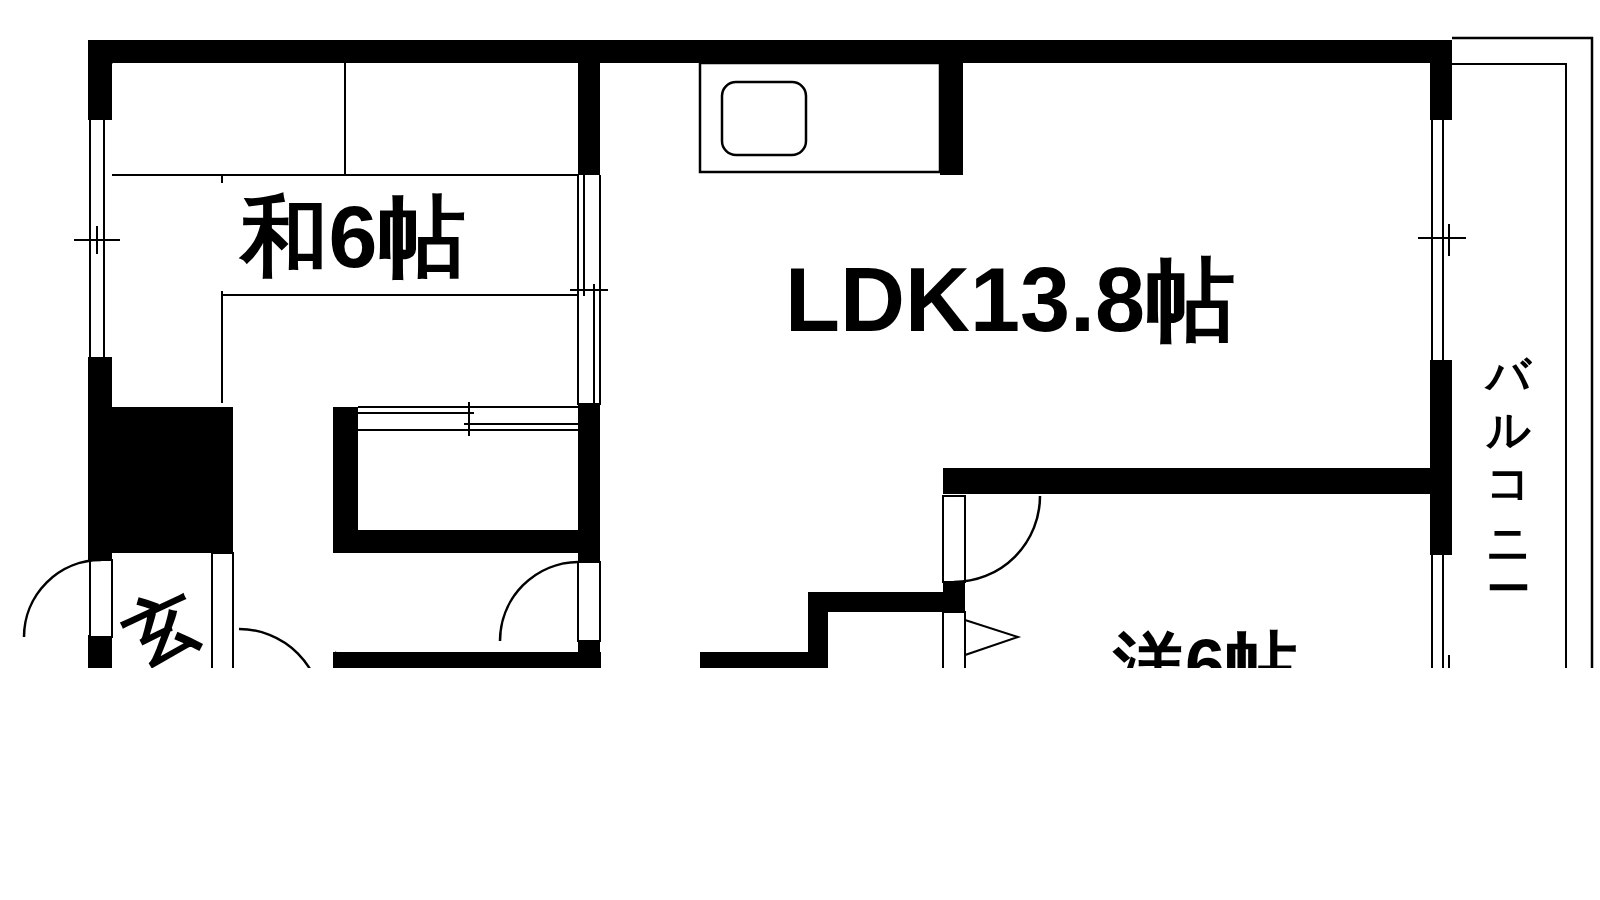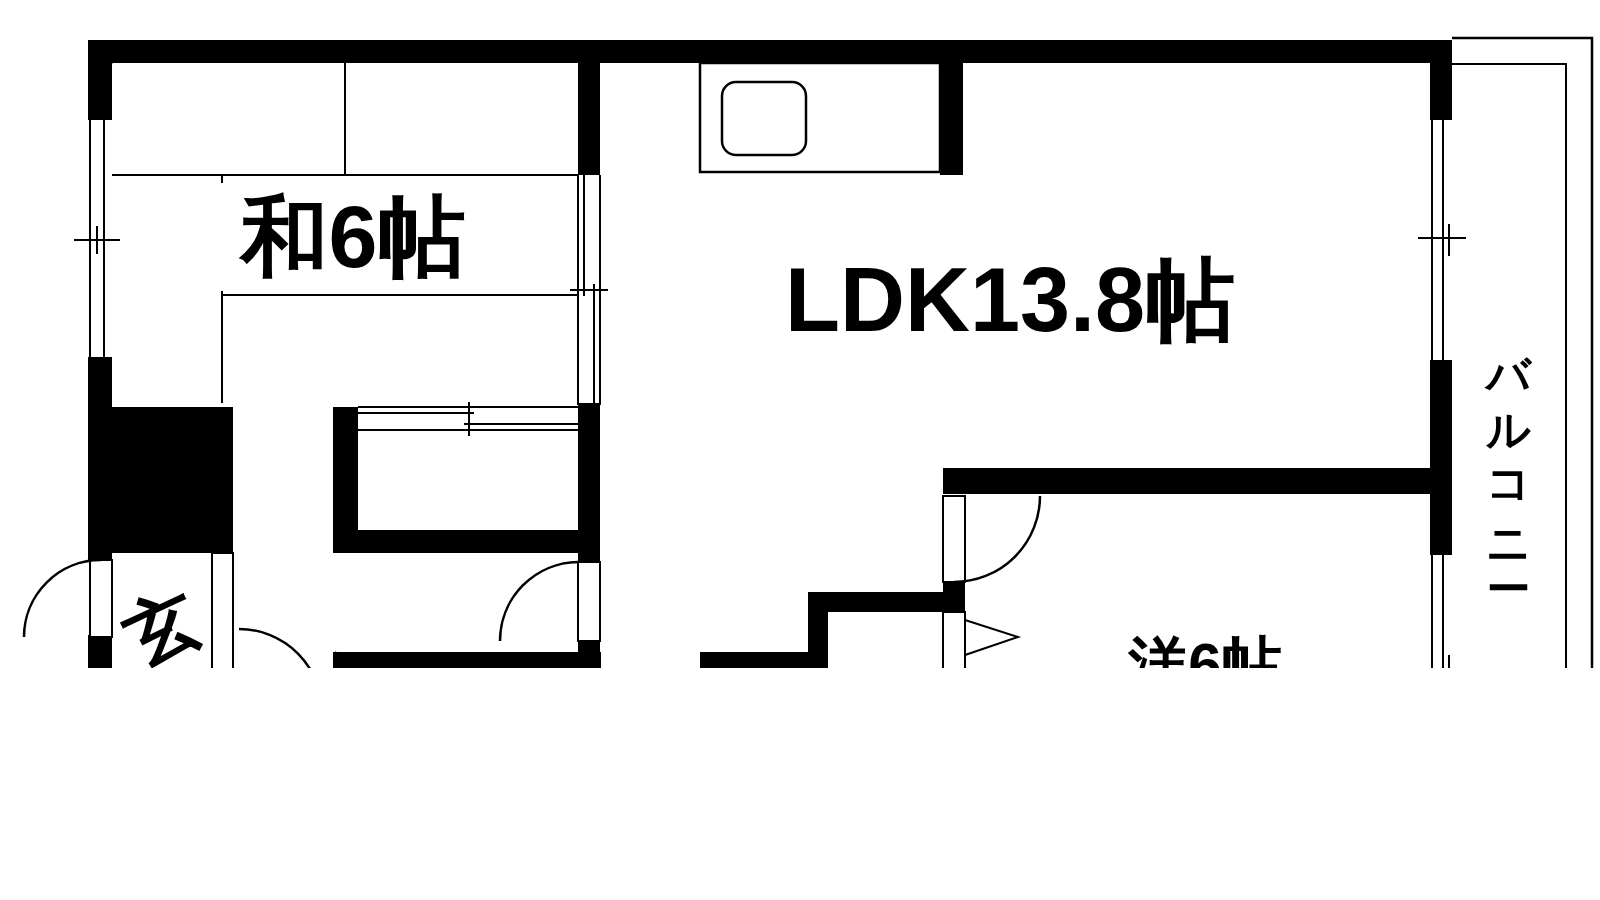--- a/index.html
+++ b/index.html
@@ -191,16 +191,16 @@
 
   <div class="room-label" style="left:353px;top:237px;font-size:88px;">和6帖</div>
 
   <div class="room-label" style="left:1010px;top:300px;font-size:90px;text-align:center;">LDK13.8帖</div>
 
 
   <div class="room-label" style="left:162px;top:628px;font-size:72px;transform:translate(-50%,-50%) rotate(-25deg);">玄</div>
 
   <div class="room-label v-label" style="left:886px;top:717px;font-size:58px;letter-spacing:12px;">収納</div>
 
-  <div class="room-label" style="left:1205px;top:665px;font-size:60px;">洋6帖</div>
+  <div class="room-label" style="left:1205px;top:665px;font-size:72px;">洋6帖</div>
 
   <div class="room-label v-label" style="left:1509px;top:450px;font-size:44px;letter-spacing:10px;">バルコニー</div>
 </div>
 
 </body></html>

